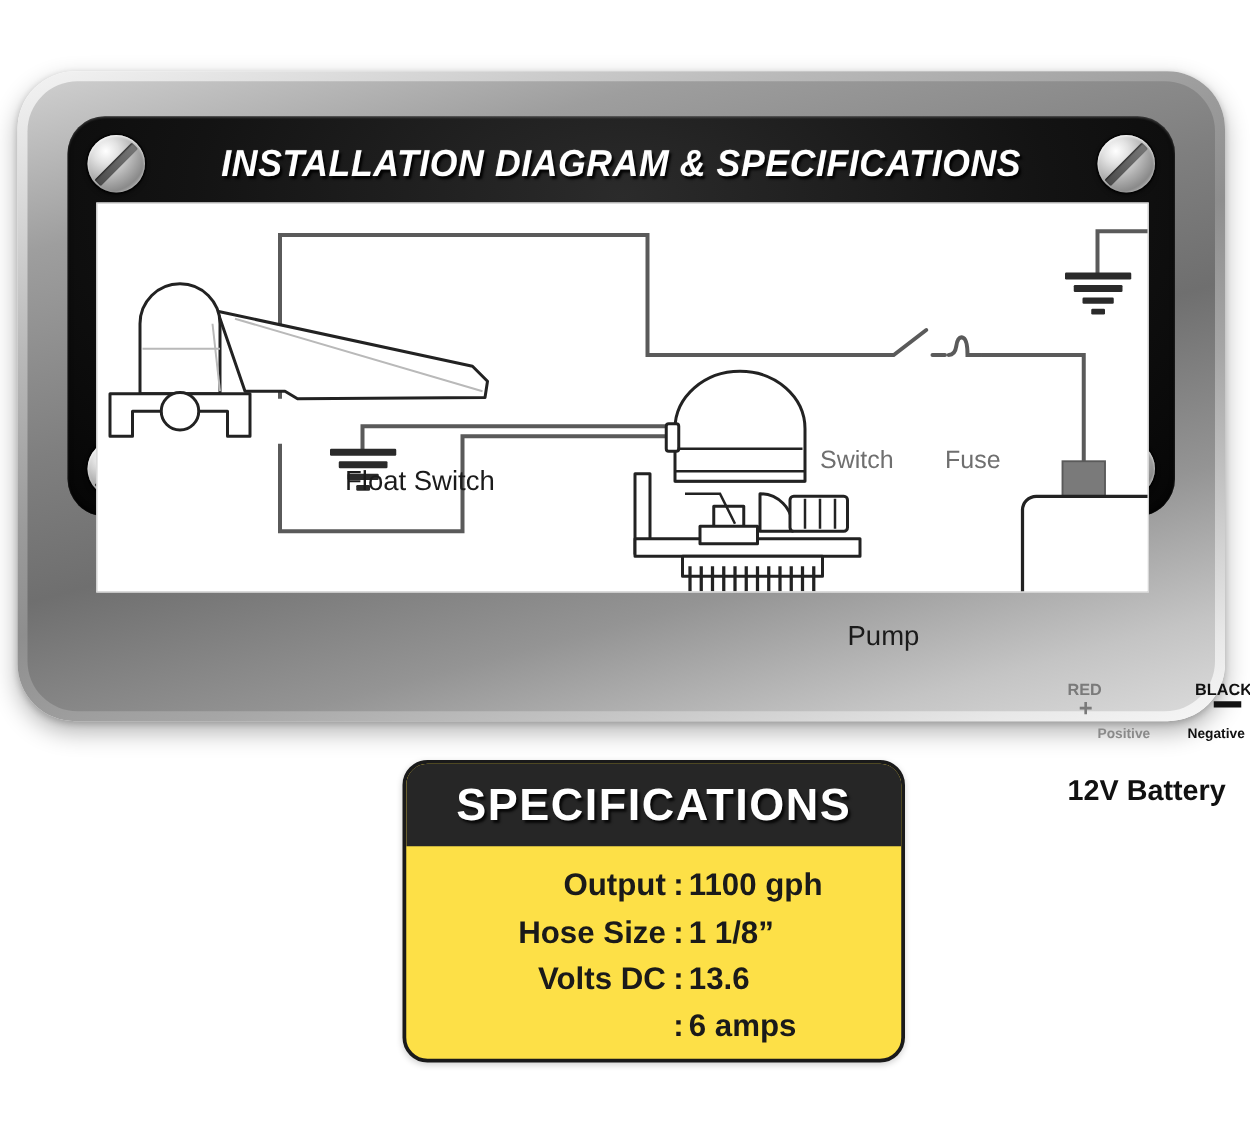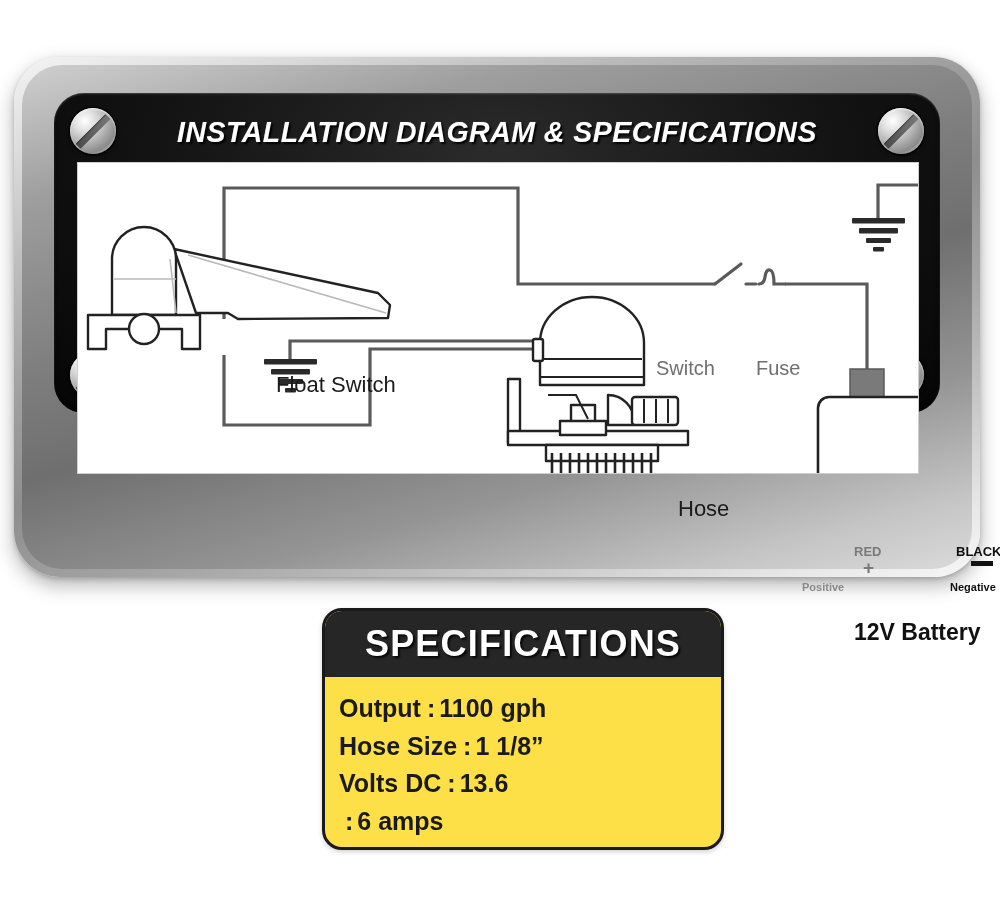--- a/index.html
+++ b/index.html
@@ -142,21 +142,21 @@
     user-select: none;
   }
   .spec-body {
     padding: 14px 22px 10px 14px;
     display: flex;
     flex-direction: column;
     gap: 3px;
   }
   .spec-row {
     display: flex;
-    justify-content: flex-start;
+    justify-content: flex-end;
     align-items: baseline;
     font-size: 25px;
     font-weight: bold;
     color: #1a1a1a;
     line-height: 1.38;
     white-space: nowrap;
   }
   .spec-label { text-align: right; }
   .spec-colon { margin: 0 4px 0 6px; }
   .spec-value { min-width: 148px; text-align: left; }
@@ -168,21 +168,21 @@
     white-space: nowrap;
     user-select: none;
   }
   .lbl-float  { left: 198px; top: 209px; font-size: 22px;  color: #1b1b1b; }
   .lbl-pump   { left: 600px; top: 333px; font-size: 22px;  color: #1b1b1b; }
   .lbl-switch { left: 578px; top: 194px; font-size: 20px;  color: #6f6f6f; font-weight: normal; }
   .lbl-fuse   { left: 678px; top: 194px; font-size: 20px;  color: #6f6f6f; font-weight: normal; }
 
   .lbl-red      { left: 776px; top: 381px; font-size: 13px; color: #7a7a7a; font-weight: bold; }
   .lbl-redplus  { left: 785px; top: 394px; font-size: 19px; color: #7a7a7a; font-weight: bold; }
-  .lbl-positive { left: 724px; top: 418px; font-size: 11px; color: #8a8a8a; font-weight: bold; }
+  .lbl-positive { left: 800px; top: 418px; font-size: 11px; color: #8a8a8a; font-weight: bold; }
   .lbl-black    { left: 878px; top: 381px; font-size: 13px; color: #111111; font-weight: bold; }
   .lbl-neg-dash { left: 893px; top: 398px; width: 22px; height: 5px; background: #111111; }
   .lbl-negative { left: 872px; top: 418px; font-size: 11px; color: #111111; font-weight: bold; }
   .lbl-12v      { left: 776px; top: 456px; font-size: 23px; color: #111111; font-weight: bold; }
 </style>
 </head>
 <body>
 
 <div id="root">
 
@@ -302,21 +302,21 @@
             <path d="M 573 290 L 573 310"></path>
           </g>
 
           <rect x="772" y="206" width="34" height="30" fill="#7a7a7a" stroke="#5a5a5a" stroke-width="1.5"></rect>
           <rect x="881" y="206" width="34" height="30" fill="#0d0d0d" stroke="#0d0d0d" stroke-width="1.5"></rect>
 
           <rect x="740" y="234" width="196" height="108" rx="11" fill="#ffffff" stroke="#222222" stroke-width="2.6"></rect>
         </svg>
 
         <div class="dlabel lbl-float">Float Switch</div>
-        <div class="dlabel lbl-pump">Hose</div>
+        <div class="dlabel lbl-pump">Pump</div>
         <div class="dlabel lbl-switch">Switch</div>
         <div class="dlabel lbl-fuse">Fuse</div>
 
         <div class="dlabel lbl-red">RED</div>
         <div class="dlabel lbl-redplus">+</div>
         <div class="dlabel lbl-positive">Positive</div>
 
         <div class="dlabel lbl-black">BLACK</div>
         <div class="dlabel lbl-neg-dash"></div>
         <div class="dlabel lbl-negative">Negative</div>

